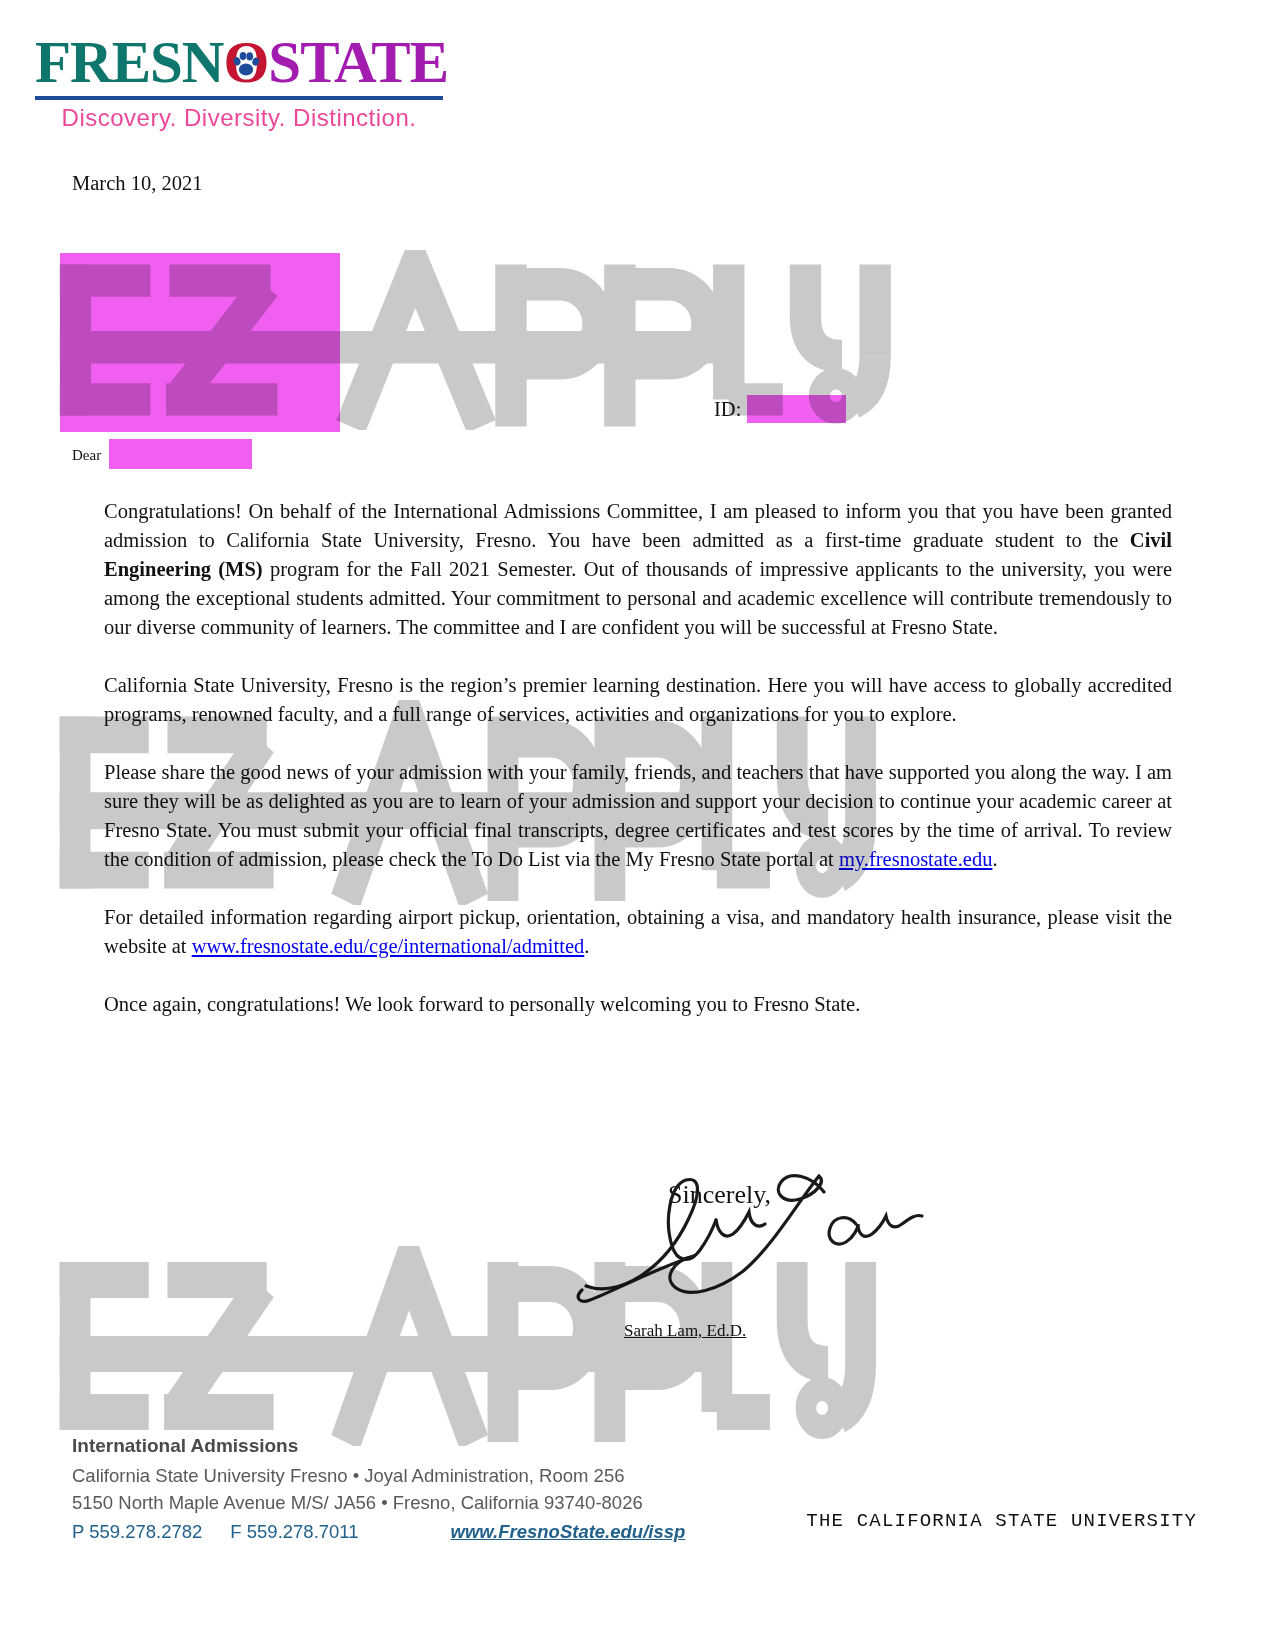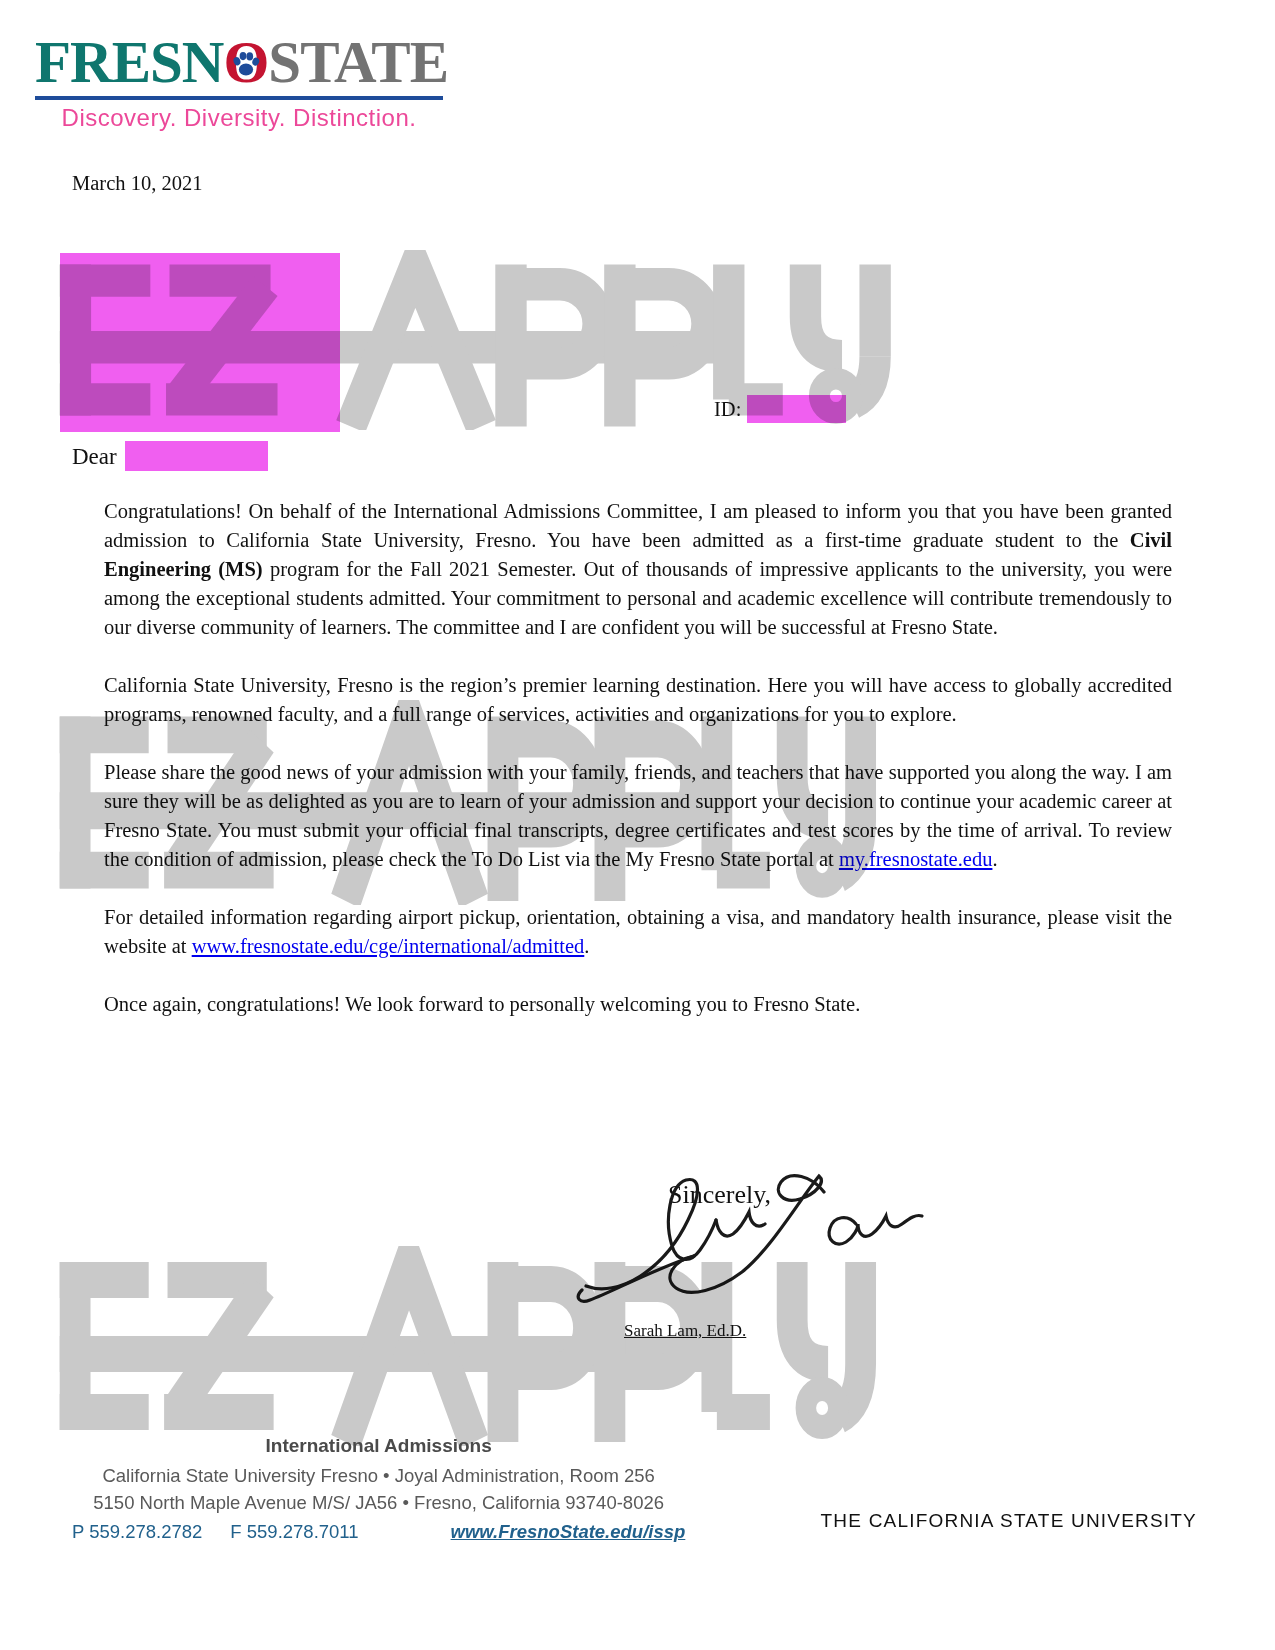--- a/index.html
+++ b/index.html
@@ -12,33 +12,33 @@
     overflow:hidden;
   }
   
   .logo{position:absolute;left:35px;top:30px;width:410px;}
   .wordmark{
     font-family:"Liberation Serif", serif;
     font-weight:700;font-size:59px;line-height:64px;
     letter-spacing:-1px;white-space:nowrap;
   }
   .wm-red{color:#0f766e;}
-  .wm-blue{color:#737373;}
+  .wm-blue{color:#a21caf;}
   .o-wrap{position:relative;display:inline-block;color:#C41431;}
   .paw{position:absolute;left:50%;top:54%;transform:translate(-50%,-50%);}
   .logo-rule{height:4px;background:#1E4C9A;margin-top:2px;width:408px;}
   .tagline{
     font-family:"Liberation Sans", sans-serif;
     color:#ec4899;font-size:24px;letter-spacing:.5px;
     text-align:center;width:408px;margin-top:4px;
   }
   
   .date{position:absolute;left:72px;top:172px;font-size:20.5px;}
   .id-line{position:absolute;left:714px;top:398px;font-size:20.5px;}
-  .dear-line{position:absolute;left:72px;top:444px;font-size:23px;}
+  .dear-line{position:absolute;left:72px;top:444px;font-size:15px;}
   .redact{display:inline-block;background:#F05FF0;vertical-align:middle;}
   .redact-big{position:absolute;left:60px;top:253px;width:280px;height:179px;background:#F05FF0;z-index:1;}
   .redact-id{width:99px;height:28px;margin-left:6px;margin-top:-4px;}
   .redact-dear{width:143px;height:30px;margin-left:8px;margin-top:-5px;}
   
   .watermark{position:absolute;z-index:3;mix-blend-mode:multiply;pointer-events:none;}
   .wm-top{left:58px;top:250px;width:845px;height:180px;}
   .wm-mid{left:58px;top:700px;width:830px;height:205px;}
   .wm-bot{left:58px;top:1246px;width:830px;height:200px;}
   
@@ -50,33 +50,33 @@
   .bold{font-weight:700;}
   a.doclink{color:#0000EE;text-decoration:underline;}
   
   .sincerely{position:absolute;left:668px;top:1180px;font-size:26px;z-index:2;text-align:center;}
   .signature{position:absolute;left:572px;top:1158px;z-index:2;}
   .signer{position:absolute;left:624px;top:1316px;font-size:17px;line-height:30px;z-index:4;text-decoration:underline;}
   
   .footer{
     position:absolute;left:72px;top:1432px;z-index:4;
     font-family:"Liberation Sans", sans-serif;color:#595959;
-    font-size:18.5px;line-height:27px;text-align:center;
+    font-size:18.5px;line-height:27px;
   }
   .footer .dept{font-weight:700;color:#4A4A4A;font-size:19px;margin-bottom:3px;}
   .footer .contact{color:#21618C;margin-top:2px;}
   .footer .contact .fax{margin-left:28px;}
   .footer .weblink{
     margin-left:62px;color:#21618C;font-weight:700;font-style:italic;
     text-decoration:underline;
     padding-left:30px;
   }
   .csu{
     position:absolute;right:78px;top:1510px;z-index:4;
-    font-family:Liberation Sans, sans-serif;color:#111;
+    font-family:Liberation Mono, monospace;color:#111;
     font-size:19px;letter-spacing:1.2px;white-space:nowrap;text-align:center;
   }
 </style>
 </head>
 <body>
 
 <div class="page">
 
   <svg width="0" height="0" style="position:absolute" aria-hidden="true">
     <defs>

